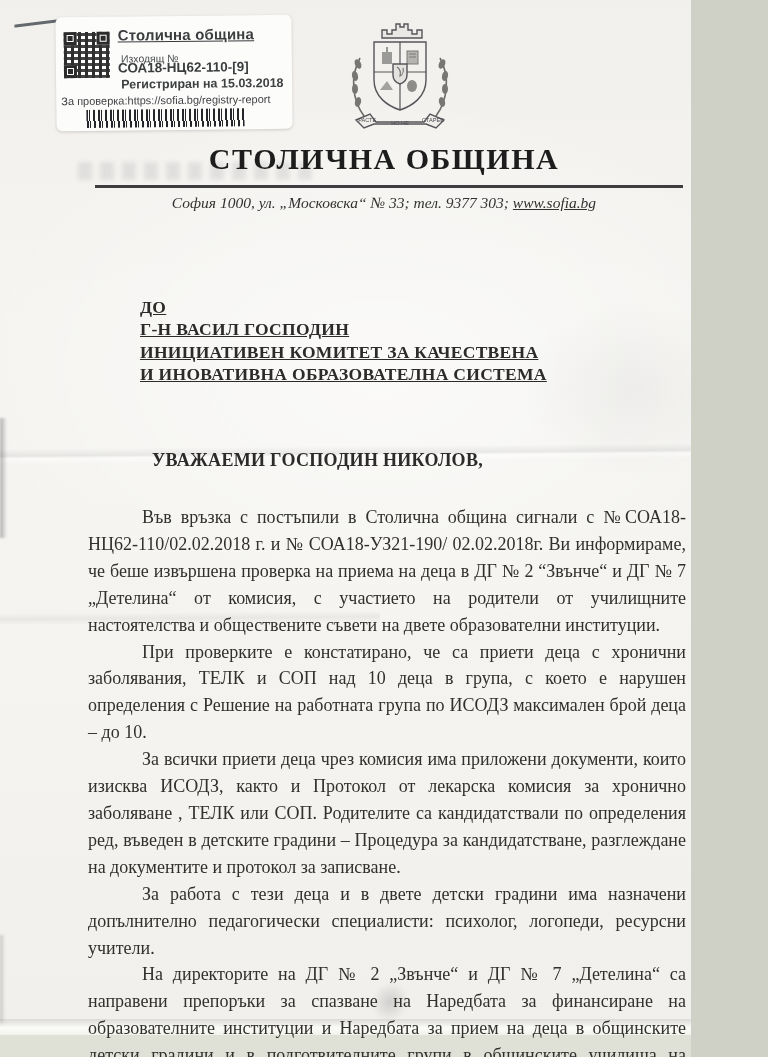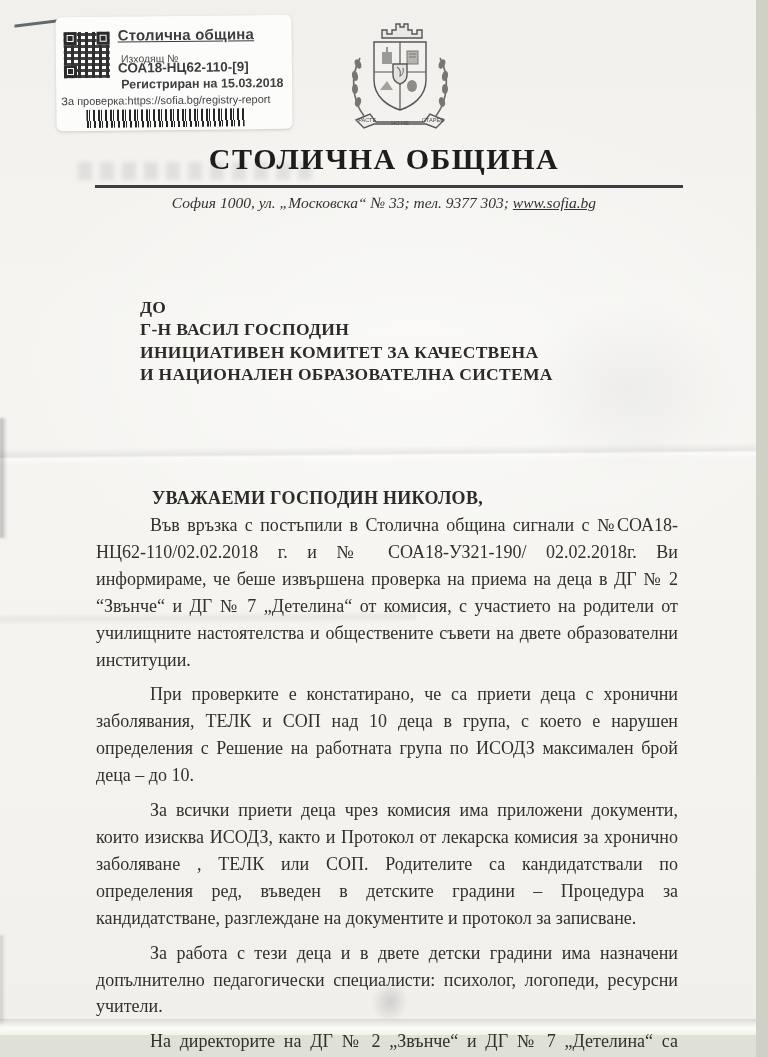--- a/index.html
+++ b/index.html
@@ -1,21 +1,22 @@
 <!DOCTYPE html>
 <html lang="bg"><head>
 <meta charset="utf-8">
 <style>
   html,body{margin:0;padding:0;}
   body{background:#cfd0c6;font-family:"Liberation Serif",serif;}
   .scan{
-    position:relative;width:756px;height:1057px;overflow:hidden;
+    position:relative;width:680px;height:1057px;overflow:hidden;
     background:
       radial-gradient(ellipse 600px 400px at 55% 35%, rgba(255,255,255,.55), rgba(255,255,255,0) 70%),
       linear-gradient(180deg,#f1f0ed 0%,#f5f4f1 30%,#f4f3ef 70%,#f0efeb 100%);
+    padding-left: 11px;
   }
   
   .bottom-paper-edge{position:absolute;left:0;right:0;bottom:22px;height:16px;
     background:linear-gradient(180deg, rgba(90,90,95,.14), #fbfbf8 55%, #f2f2ec);}
   .scanner-band{position:absolute;left:0;right:0;bottom:0;height:22px;background:#e0e1d6;}
   .left-edge-shadow{position:absolute;left:0;top:418px;width:7px;height:120px;
     background:linear-gradient(90deg,rgba(40,40,45,.35),rgba(40,40,45,0));filter:blur(1px);}
   .left-edge-shadow2{position:absolute;left:0;top:935px;width:5px;height:90px;
     background:linear-gradient(90deg,rgba(40,40,45,.22),rgba(40,40,45,0));filter:blur(1px);}
   .pen-slash{position:absolute;left:14px;top:22px;width:44px;height:3px;background:#63686d;
@@ -52,26 +53,26 @@
   
   .coat{position:absolute;left:338px;top:16px;width:124px;height:124px;}
   .title{position:absolute;left:0;top:142px;width:768px;text-align:center;
     font-size:30px;font-weight:bold;letter-spacing:1.5px;color:#1d1d1d;}
   .rule{position:absolute;left:95px;top:185px;width:588px;height:3px;background:#3e3e40;}
   .address{position:absolute;left:0;top:194px;width:768px;text-align:center;
     font-style:italic;font-size:15.5px;color:#333231;}
   .address .site{text-decoration:underline;}
   
   .recipient{position:absolute;left:140px;top:296px;font-weight:bold;font-size:17.5px;
-    line-height:22.3px;color:#2c2b29;letter-spacing:.3px;}
-  .salutation{position:absolute;left:152px;top:488px;font-weight:bold;font-size:18px;
+    line-height:22.3px;color:#2c2b29;letter-spacing:.3px;text-decoration:underline;}
+  .salutation{position:absolute;left:152px;top:450px;font-weight:bold;font-size:18px;
     color:#2c2b29;letter-spacing:.3px;}
   .body-text{position:absolute;left:88px;top:504px;width:598px;font-size:18px;
     line-height:26.9px;text-align:justify;color:#31302c;}
-  .body-text p{margin:8px;text-indent:54px;}
+  .body-text p{margin:0;text-indent:54px;}
 </style>
 </head>
 <body>
 
 <div class="scan">
 
   <div class="crease-h1"></div>
   <div class="crease-h2"></div>
   <div class="wrinkle-blob"></div>
   <div class="ink-bleed-smudge"></div>
@@ -139,21 +140,21 @@
   </div>
 
   <div class="title">СТОЛИЧНА ОБЩИНА</div>
   <div class="rule"></div>
   <div class="address"><span>София 1000, ул. „Московска“ № 33; тел. 9377 303; </span><span class="site">www.sofia.bg</span></div>
 
   <div class="recipient">
     <div>ДО</div>
     <div>Г-Н ВАСИЛ ГОСПОДИН</div>
     <div>ИНИЦИАТИВЕН КОМИТЕТ ЗА КАЧЕСТВЕНА</div>
-    <div>И НАЦИОНАЛЕН ОБРАЗОВАТЕЛНА СИСТЕМА</div>
+    <div>И ИНОВАТИВНА ОБРАЗОВАТЕЛНА СИСТЕМА</div>
   </div>
 
   <div class="salutation">УВАЖАЕМИ ГОСПОДИН НИКОЛОВ,</div>
   <div class="body-text">
     <p>Във връзка с постъпили в Столична община сигнали с №СОА18-НЦ62-110/02.02.2018 г. и № СОА18-УЗ21-190/ 02.02.2018г. Ви информираме, че беше извършена проверка  на приема на деца в ДГ № 2 “Звънче“ и ДГ № 7 „Детелина“ от комисия, с участието на родители от училищните настоятелства и обществените съвети на двете образователни институции.</p>
     <p>При проверките  е констатирано, че са приети деца с хронични заболявания, ТЕЛК и СОП над 10 деца в група, с което е нарушен определения с Решение на работната група по ИСОДЗ максимален брой деца – до 10.</p>
     <p>За всички приети  деца чрез комисия  има приложени документи, които изисква ИСОДЗ, както и Протокол от лекарска комисия за хронично заболяване , ТЕЛК или СОП. Родителите са кандидатствали по определения ред, въведен в детските градини – Процедура за кандидатстване, разглеждане на документите и протокол за записване.</p>
     <p>За работа с тези деца и в двете детски градини има назначени допълнително педагогически специалисти: психолог, логопеди, ресурсни учители.</p>
     <p>На директорите на ДГ № 2 „Звънче“ и ДГ № 7 „Детелина“ са направени препоръки за спазване на Наредбата за финансиране на образователните институции и Наредбата за прием на деца в общинските детски градини и в подготвителните групи в общинските училища на територията на Столична община (в сила от 19.03.2018 г.)</p>
   </div>

